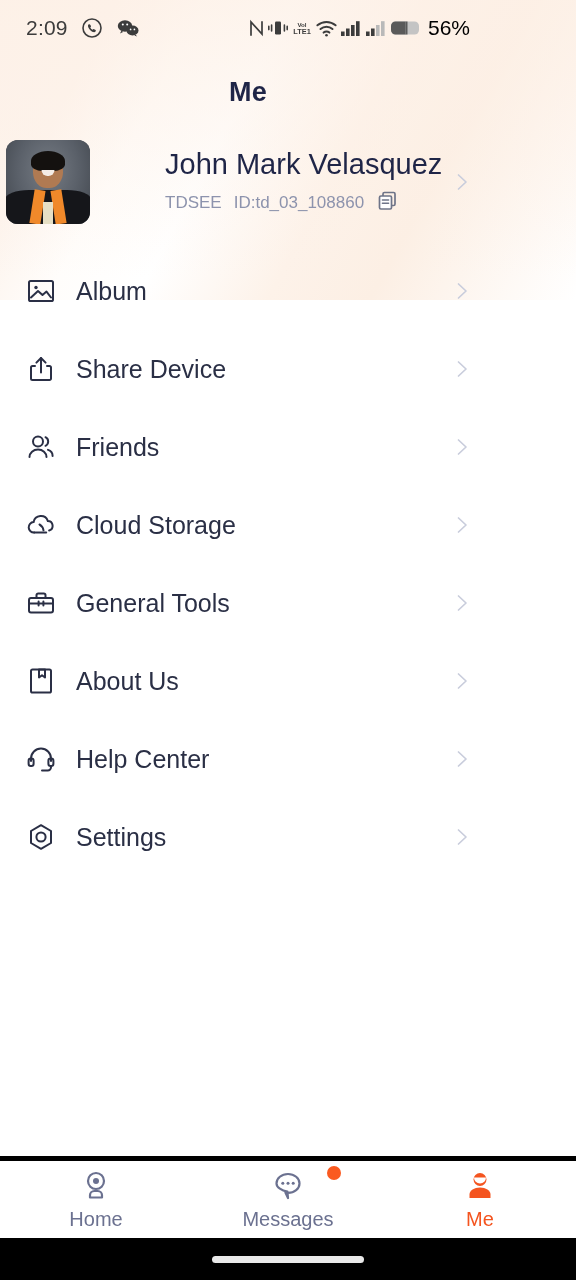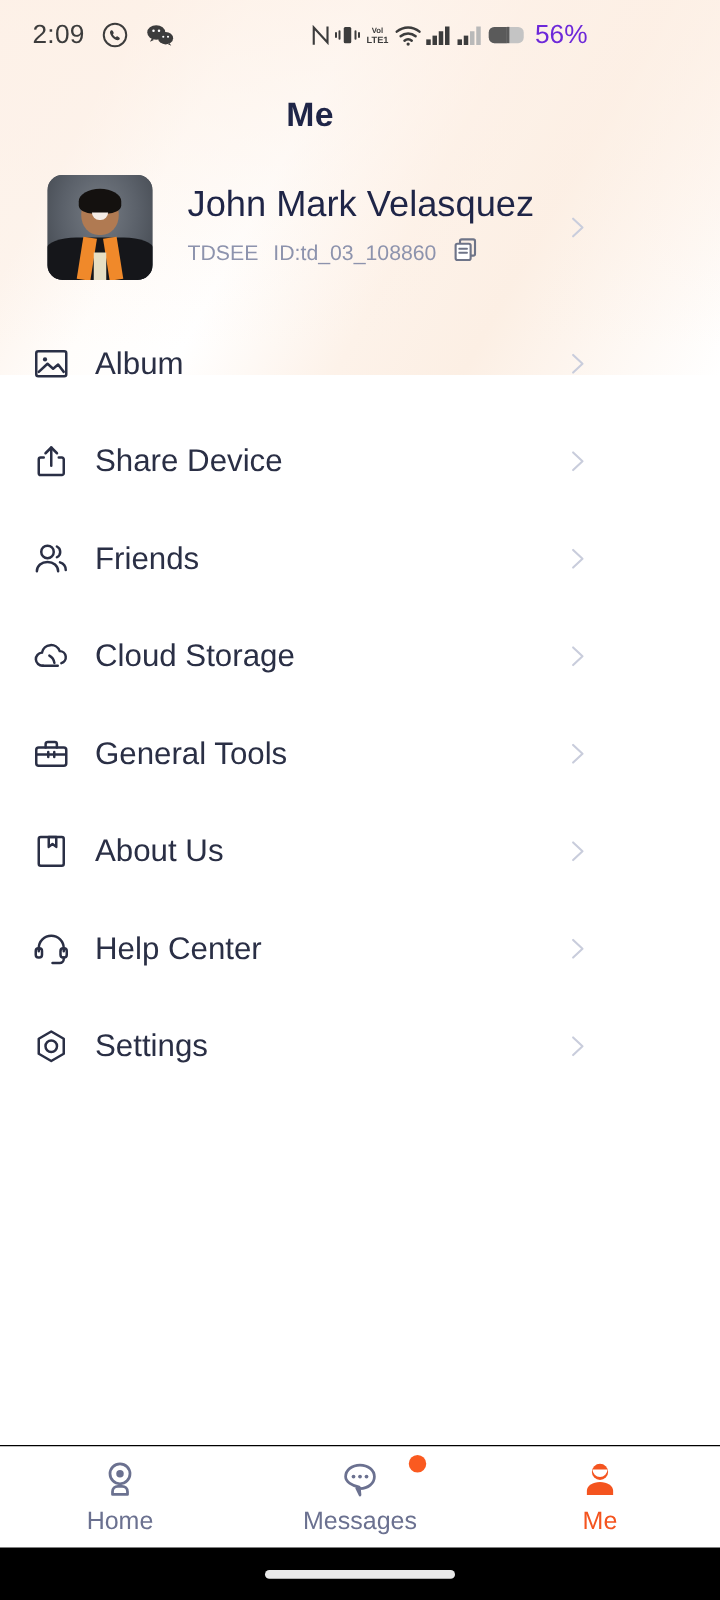--- a/index.html
+++ b/index.html
@@ -27,31 +27,32 @@
   #screen { position:relative; z-index:2; width:496px; height:1280px; }
 
   
   #status-bar {
     height:56px; display:flex; align-items:center;
     justify-content:space-between; padding:0 26px;
   }
   .sb-left { display:flex; align-items:center; gap:13px; }
   .sb-time { font-size:21px; color:#3c3c3c; letter-spacing:.2px; }
   .sb-right { display:flex; align-items:center; gap:2px; }
-  .sb-batt-text { font-size:21px; color:#6d28d9; margin-left:4px; }
+  .sb-batt-text { font-size:21px; color:#000000; margin-left:4px; }
   .glyph { color:#3c3c3c; display:block; }
 
   
   #header { height:72px; display:flex; align-items:center; justify-content:center; }
   #page-title { font-size:27px; font-weight:bold; color:#1f2547; letter-spacing:.3px; }
 
   
   #profile-row {
-    display:flex; align-items:center; padding:12px 24px 18px 38px;
+    display:flex; align-items:center; padding:12px 24px 18px 6px;
     cursor:pointer;
+    gap:47px;
   }
   #avatar {
     width:84px; height:84px; border-radius:12px; overflow:hidden;
     flex:none; position:relative; background:#4a5058;
   }
   #avatar .photo-bg {
     position:absolute; inset:0;
     background:radial-gradient(ellipse at 50% 36%, #767c84 0%, #5a6069 52%, #3f444b 100%);
   }
   #avatar .head {
@@ -101,21 +102,21 @@
   }
   .menu-icon { width:34px; height:34px; flex:none; margin-right:18px;
                display:flex; align-items:center; justify-content:center; }
   .menu-label { flex:1; font-size:25px; color:#2a2f45; }
 
   .chev { width:20px; height:20px; flex:none; }
 
   
   #tabbar {
     position:absolute; left:0; bottom:42px; width:576px; height:82px;
-    background:#ffffff; border-top:1px solid #000000;
+    background:#ffffff; border-top:5px solid #000000;
     display:flex; align-items:center;
   }
   .tab { flex:1; display:flex; flex-direction:column; align-items:center;
          justify-content:center; cursor:pointer; position:relative; }
   .tab-icon { height:36px; display:flex; align-items:center; justify-content:center;
               position:relative; }
   .tab-label { font-size:20px; margin-top:4px; color:#6b7190; }
   .tab.active .tab-label { color:#f4541f; }
   .badge-dot {
     position:absolute; width:14px; height:14px; border-radius:50%;

